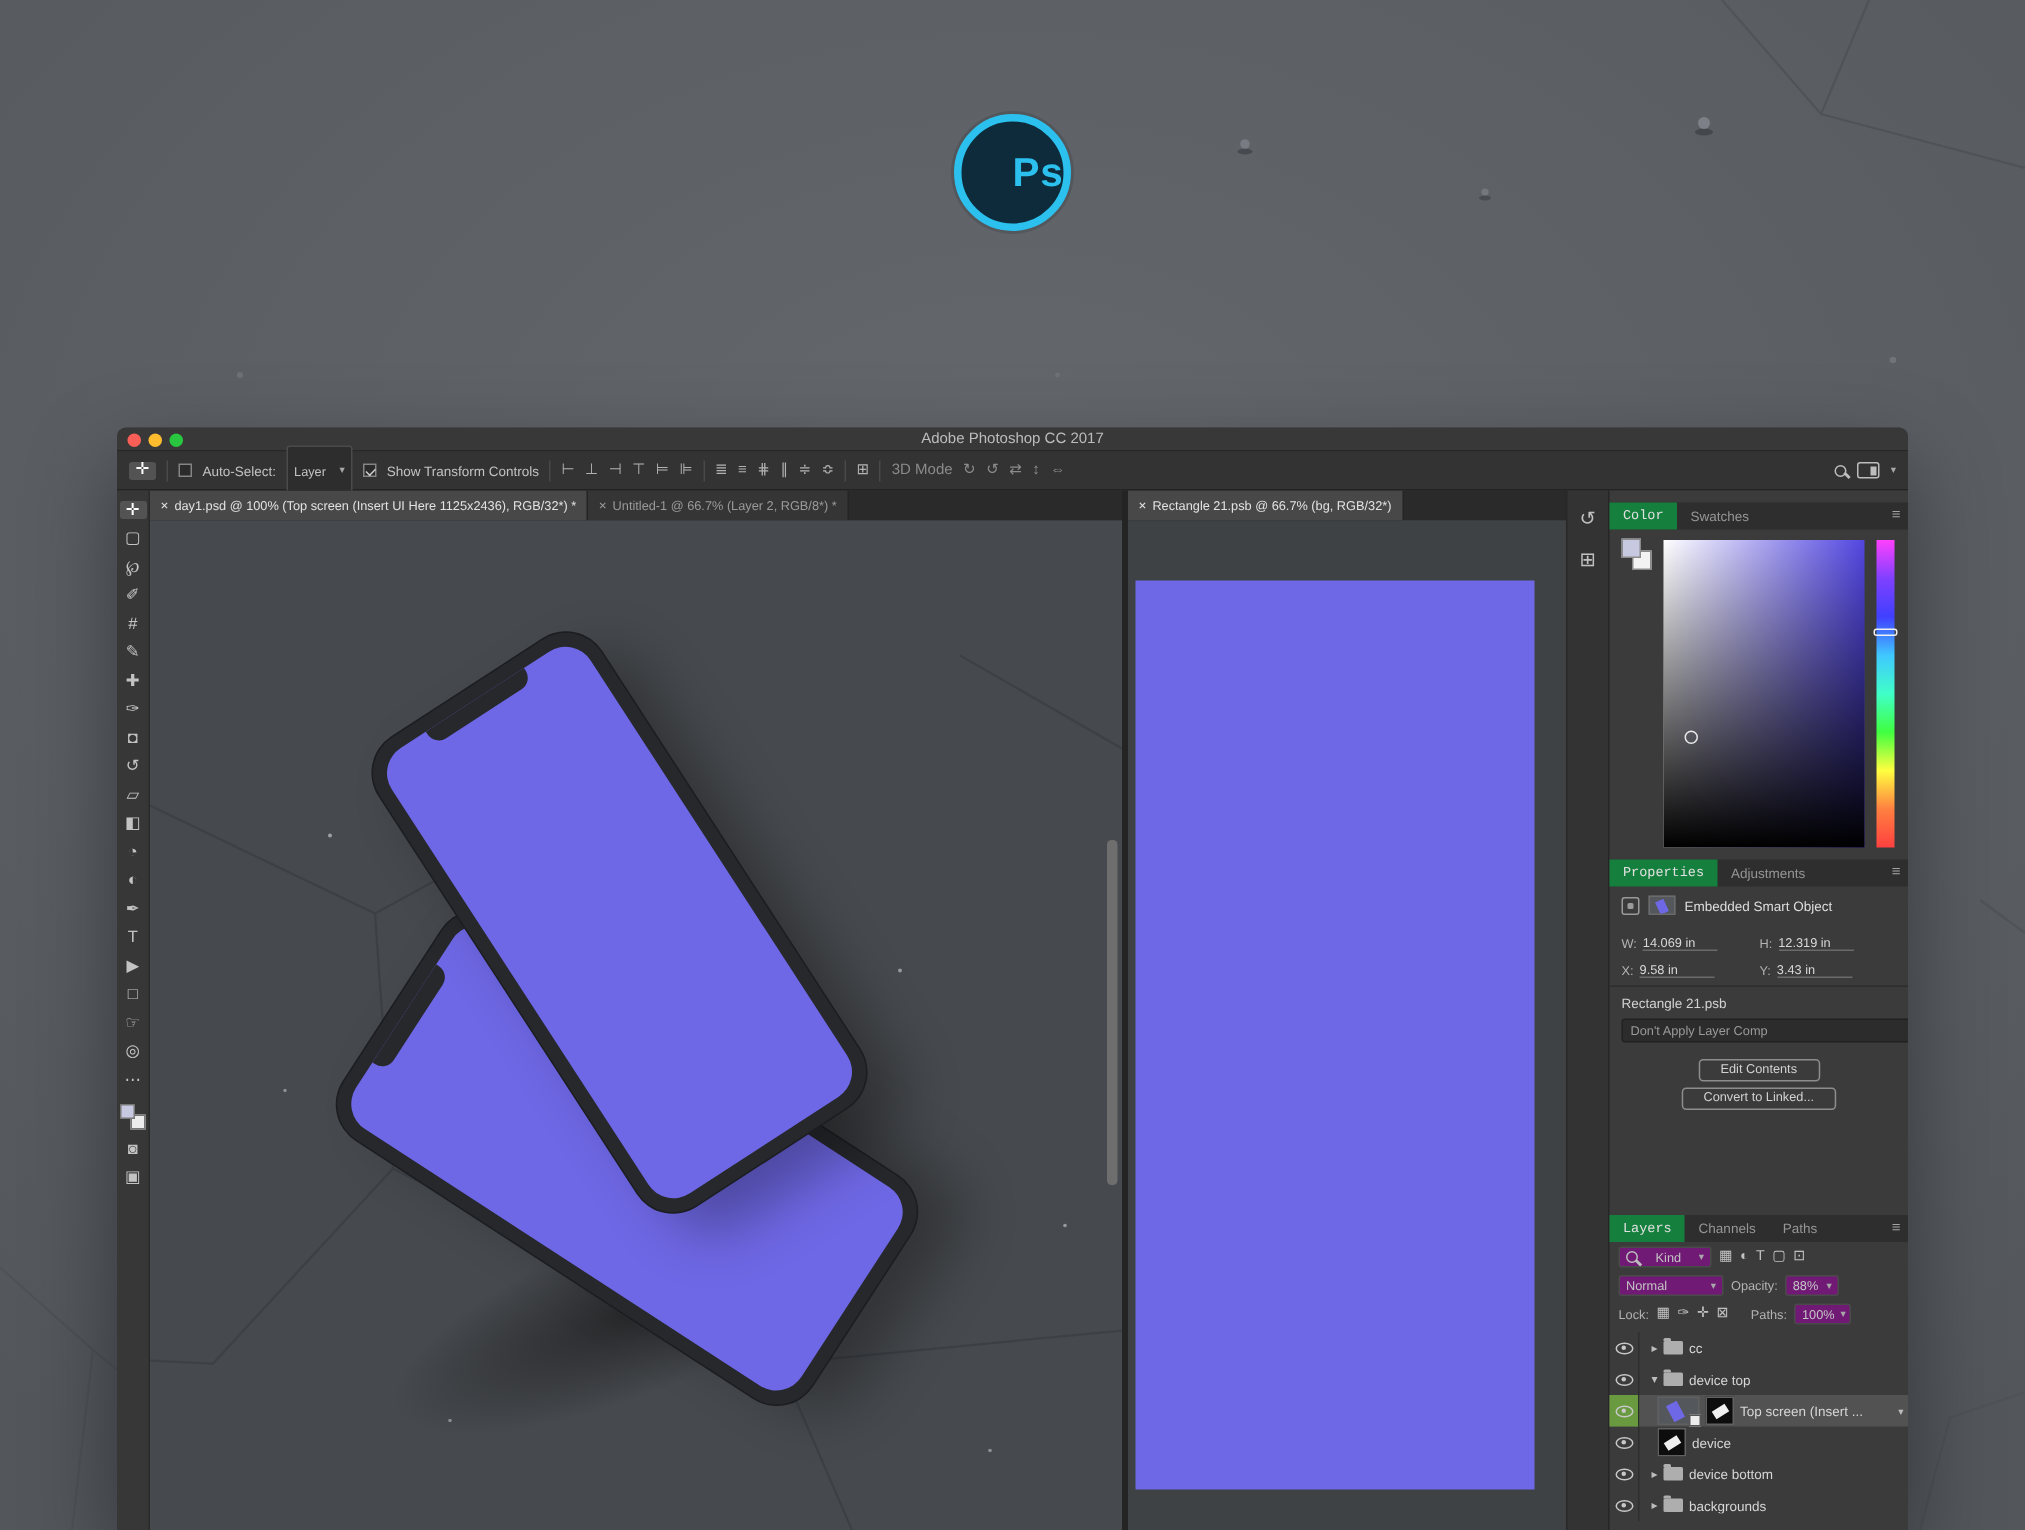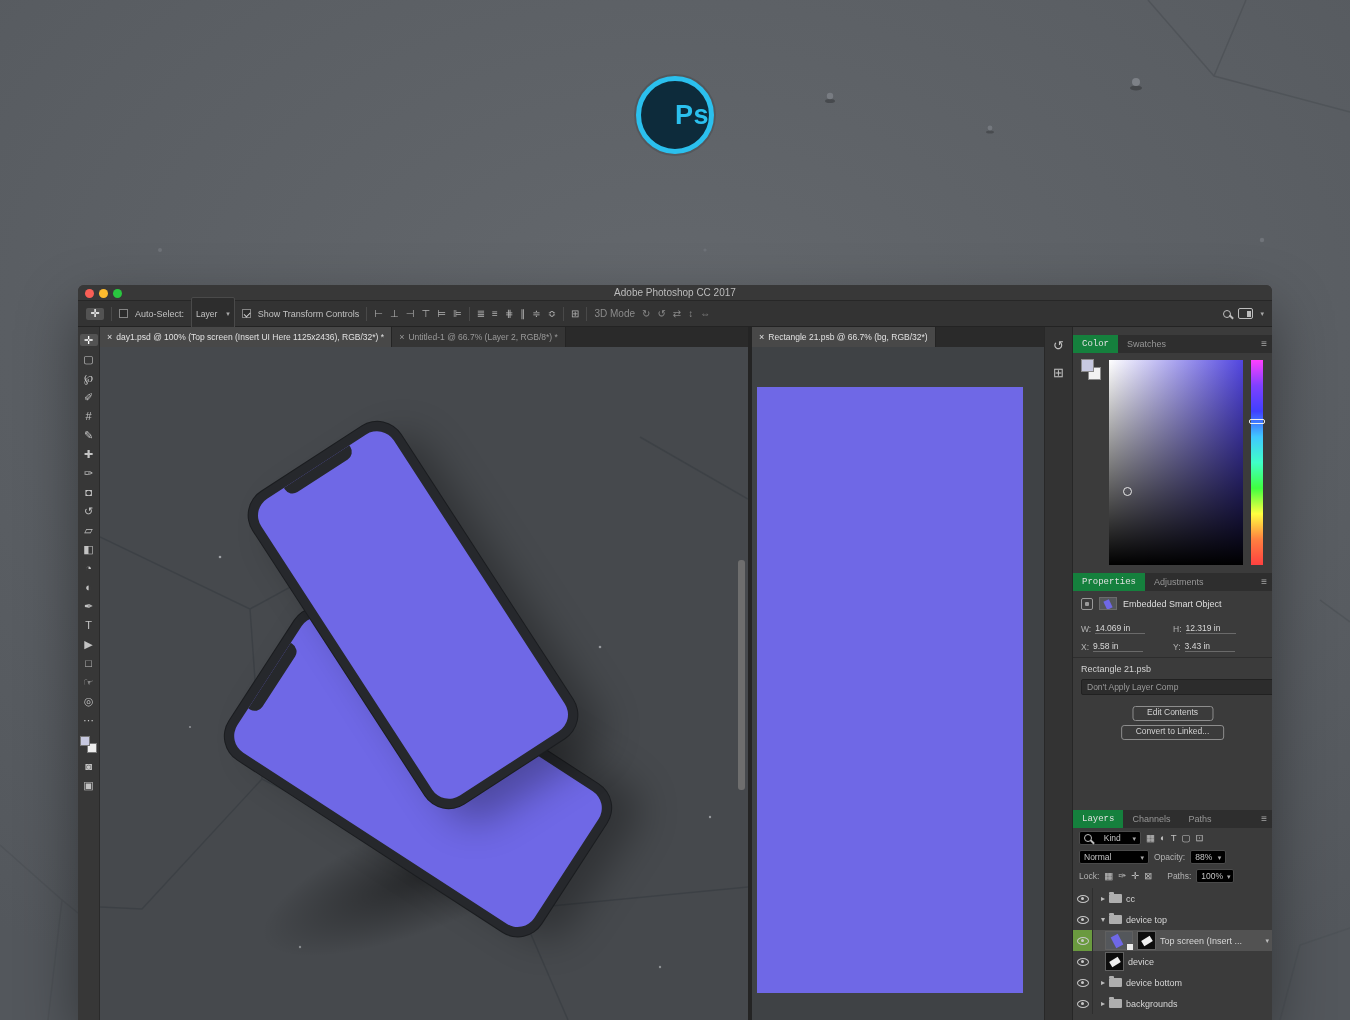--- a/index.html
+++ b/index.html
@@ -117,21 +117,21 @@
   .dim-pair { flex:1 1 50%; display:flex; align-items:center; gap:4px; }
   .dim-val { color:#d8d8d8; border-bottom:1px solid #6a6a6a; min-width:50px; }
   .props-div { position:absolute; left:0; top:330px; width:200px; height:1px; background:#2d2d2d; }
   .file-name { position:absolute; left:8px; top:337px; color:#d2d2d2; }
   .props-select { position:absolute; left:8px; top:352px; width:204px; height:16px; background:#2c2c2c; border:1px solid #212121; border-radius:2px;
     display:flex; align-items:center; justify-content:space-between; padding:0 5px; color:#9a9a9a; font-size:8.5px; }
   .pbtn { position:absolute; left:50%; transform:translateX(-50%); height:15px; border:1px solid #8d8d8d; border-radius:3px;
     color:#d2d2d2; font-size:8.5px; padding:0 14px; display:flex; align-items:flex-start; white-space:nowrap; background:transparent; }
 
   .lrow { position:absolute; left:0; width:200px; display:flex; align-items:center; gap:5px; padding:0 6px; }
-  .lp-field { display:inline-flex; align-items:center; justify-content:space-between; gap:4px; background:#000000; border:1px solid #4a4a4a; border-radius:2px; height:14px; padding:0 4px; color:#c4c4c4; font-size:8.5px; }
+  .lp-field { display:inline-flex; align-items:center; justify-content:space-between; gap:4px; background:#701a75; border:1px solid #4a4a4a; border-radius:2px; height:14px; padding:0 4px; color:#c4c4c4; font-size:8.5px; }
   .fi { color:#c0c0c0; font-size:9.5px; line-height:1; }
   .lbl { color:#b3b3b3; font-size:8.5px; }
 
   .layer-row { position:absolute; left:0; width:200px; height:21px; display:flex; align-items:center; gap:4px; font-size:9px; color:#d6d6d6; white-space:nowrap; }
   .layer-row.selected { background:#525252; }
   .eye-cell { width:20px; height:21px; border-right:1px solid #2e2e2e; display:flex; align-items:center; justify-content:center; flex:0 0 auto; }
   .eye-cell.green { background:#6a9a3f; }
   .eye { width:12px; height:8px; border:1px solid #c8c8c8; border-radius:50%; position:relative; }
   .eye::after { content:""; position:absolute; left:3.5px; top:1.5px; width:3px; height:3px; background:#c8c8c8; border-radius:50%; }
   .expander { color:#bdbdbd; font-size:8px; margin-left:4px; }

